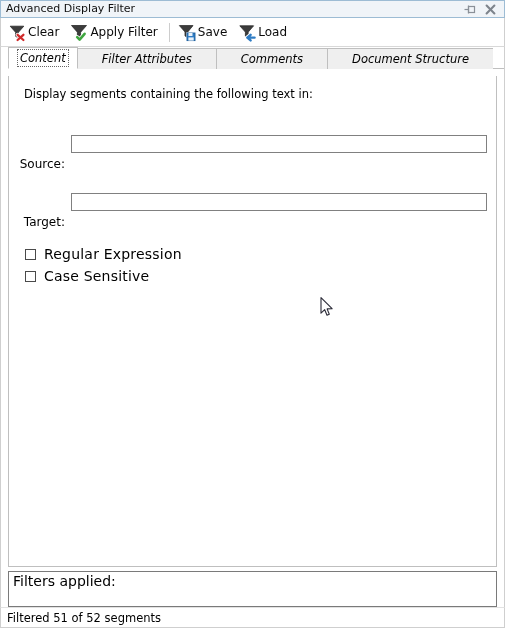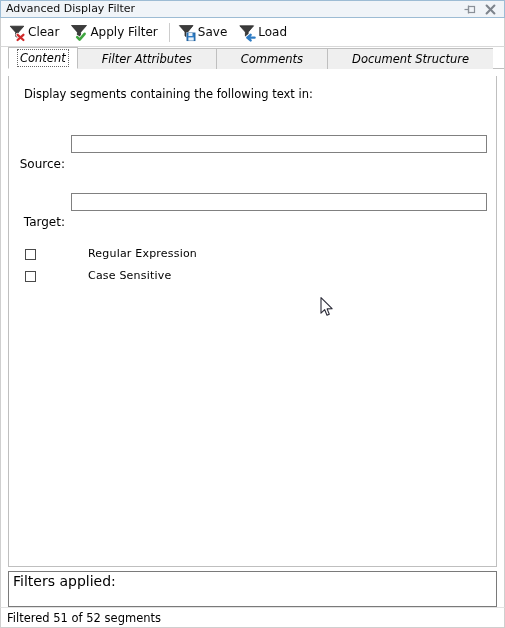--- a/index.html
+++ b/index.html
@@ -228,25 +228,24 @@
   .checkbox {
     box-sizing: border-box;
     width: 11px;
     height: 11px;
     border: 1px solid #4a4a4a;
     background: #ffffff;
     margin-right: 8px;
     flex: none;
   }
   .check-label {
-    font-size: 11px;
+    font-size: 14px;
     line-height: 14px;
     color: #000000;
     letter-spacing: 0.2px;
-    margin-left: 44px;
   }
 
   
   .applied-wrap {
     box-sizing: border-box;
     padding: 4px 7px 0 7px;
     border-left: 1px solid #cfcfcf;
     border-right: 1px solid #cfcfcf;
     background: #ffffff;
   }

